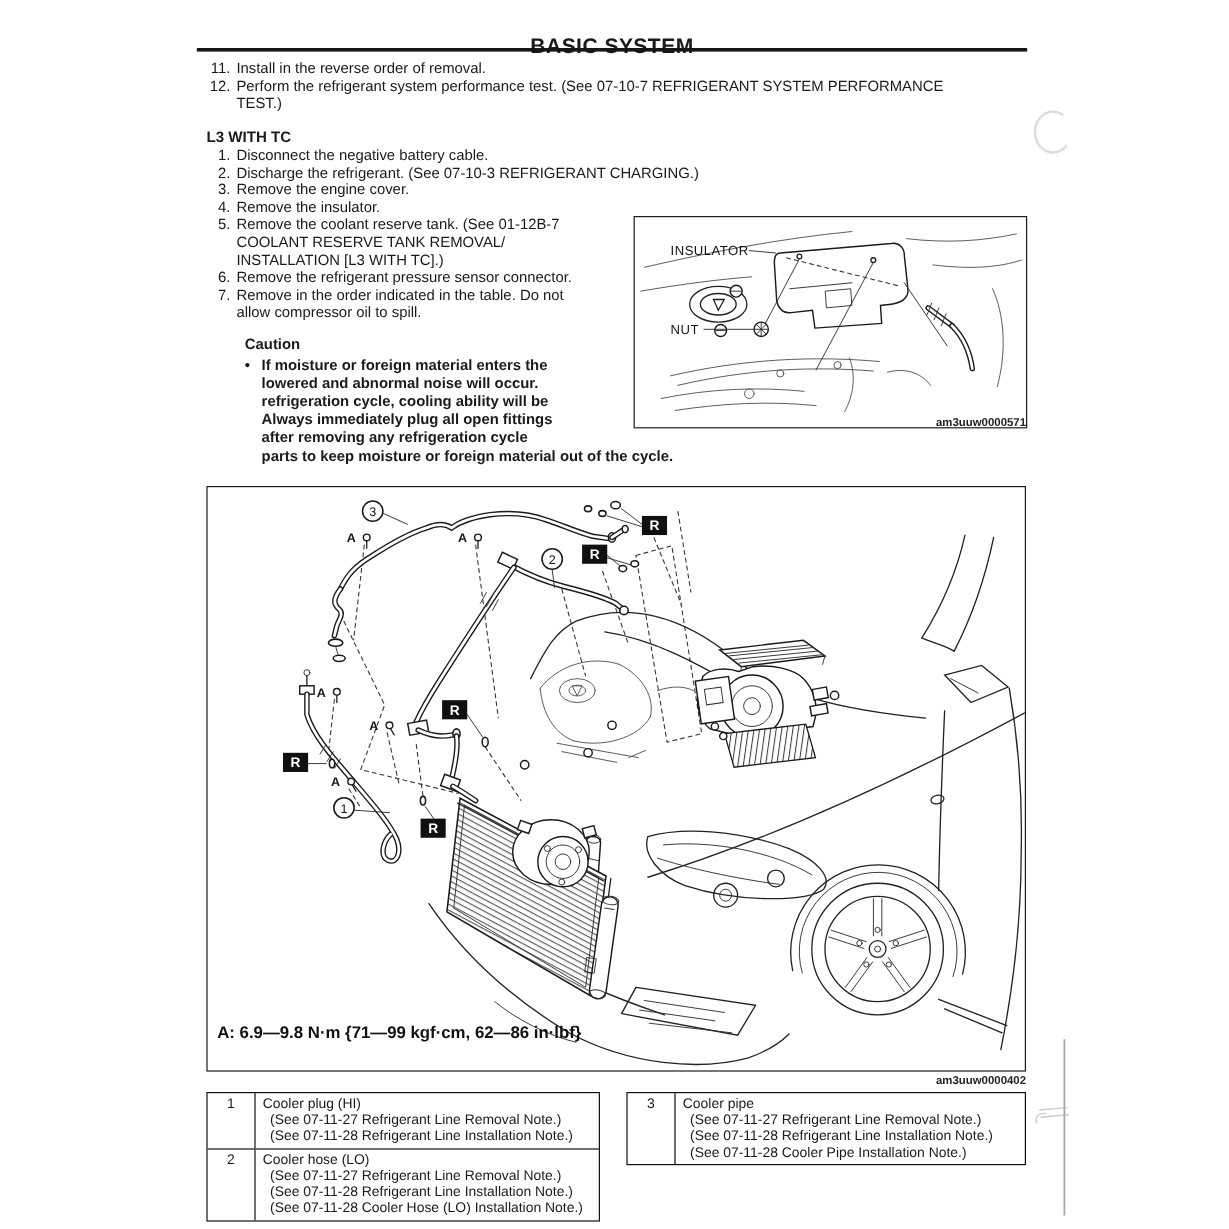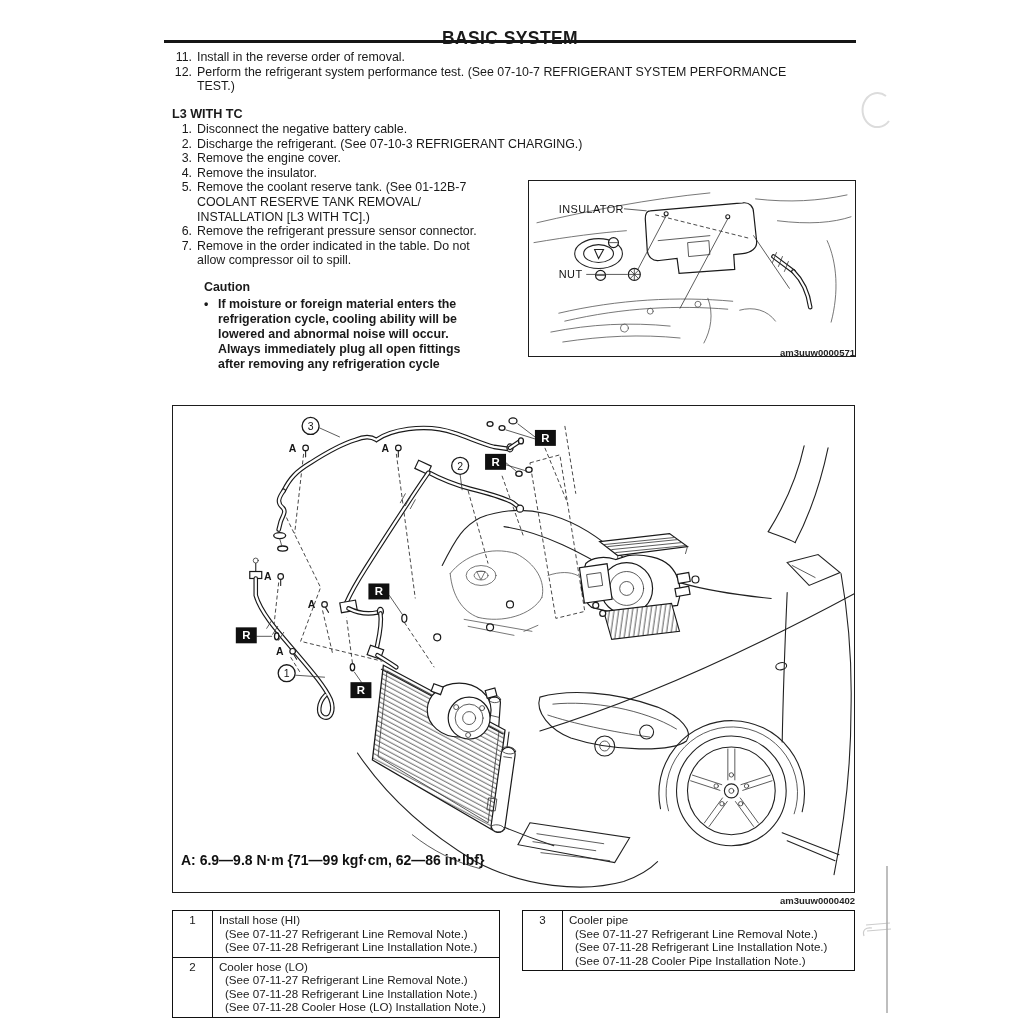--- a/index.html
+++ b/index.html
@@ -121,24 +121,25 @@
       </div>
     </div>
   </div>
 
   <div class="caution">
     <div class="c-head">Caution</div>
     <div class="bullet-row">
       <div class="b">•</div>
       <div>
         <div>If moisture or foreign material enters the</div>
+        <div>lowered and abnormal noise will occur.</div>
         <div>refrigeration cycle, cooling ability will be</div>
-        <div>lowered and abnormal noise will occur.</div>
         <div>Always immediately plug all open fittings</div>
         <div>after removing any refrigeration cycle</div>
+        <div>parts to keep moisture or foreign material out of the cycle.</div>
       </div>
     </div>
   </div>
 
   <div class="figure" id="fig-inset">
     <svg viewBox="0 0 328 177">
 
       <path class="sketch" d="M8,42 C60,30 120,18 182,12"></path>
       <path class="sketch" d="M5,62 C40,56 72,52 98,50"></path>
       <path class="sketch" d="M228,18 C262,22 292,20 320,14"></path>
@@ -475,21 +476,21 @@
       </g>
     </svg>
     <div class="torque">A: 6.9—9.8 N·m {71—99 kgf·cm, 62—86 in·lbf}</div>
   </div>
   <div class="fig-id" id="main-id">am3uuw0000402</div>
 
   <div class="ref-table" id="table-left">
     <div class="t-row">
       <div class="t-num">1</div>
       <div class="t-body">
-        <div>Install hose (HI)</div>
+        <div>Cooler plug (HI)</div>
         <div class="t-note">(See 07-11-27 Refrigerant Line Removal Note.)</div>
         <div class="t-note">(See 07-11-28 Refrigerant Line Installation Note.)</div>
       </div>
     </div>
     <div class="t-row">
       <div class="t-num">2</div>
       <div class="t-body">
         <div>Cooler hose (LO)</div>
         <div class="t-note">(See 07-11-27 Refrigerant Line Removal Note.)</div>
         <div class="t-note">(See 07-11-28 Refrigerant Line Installation Note.)</div>

